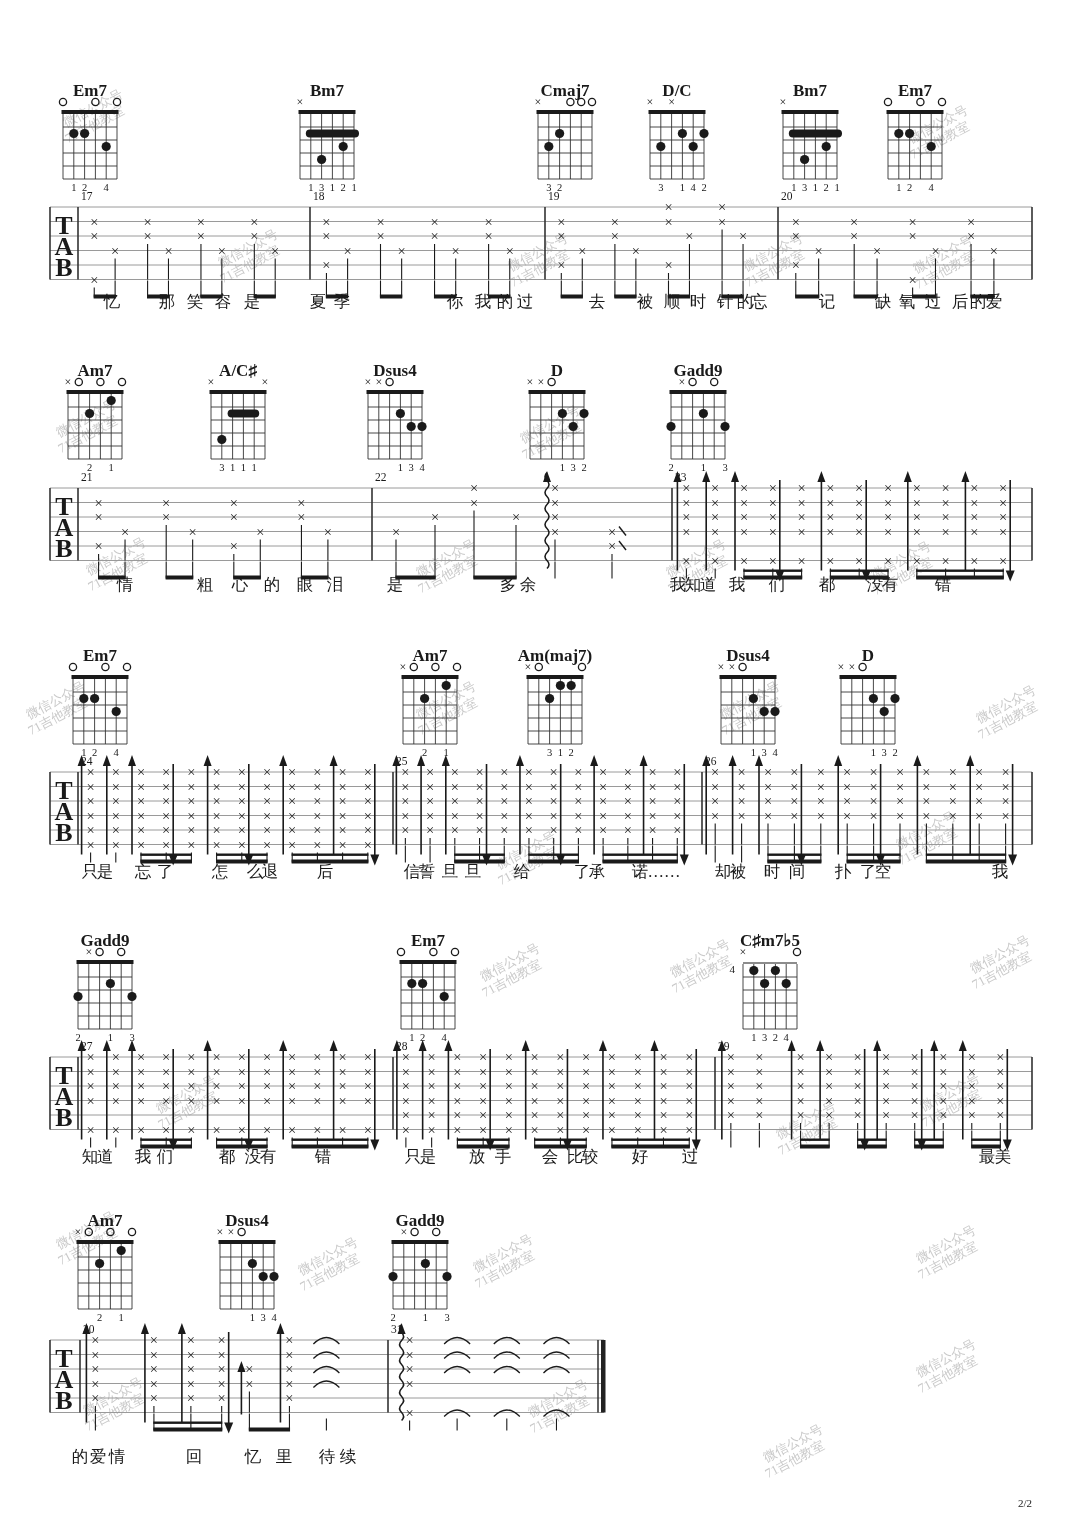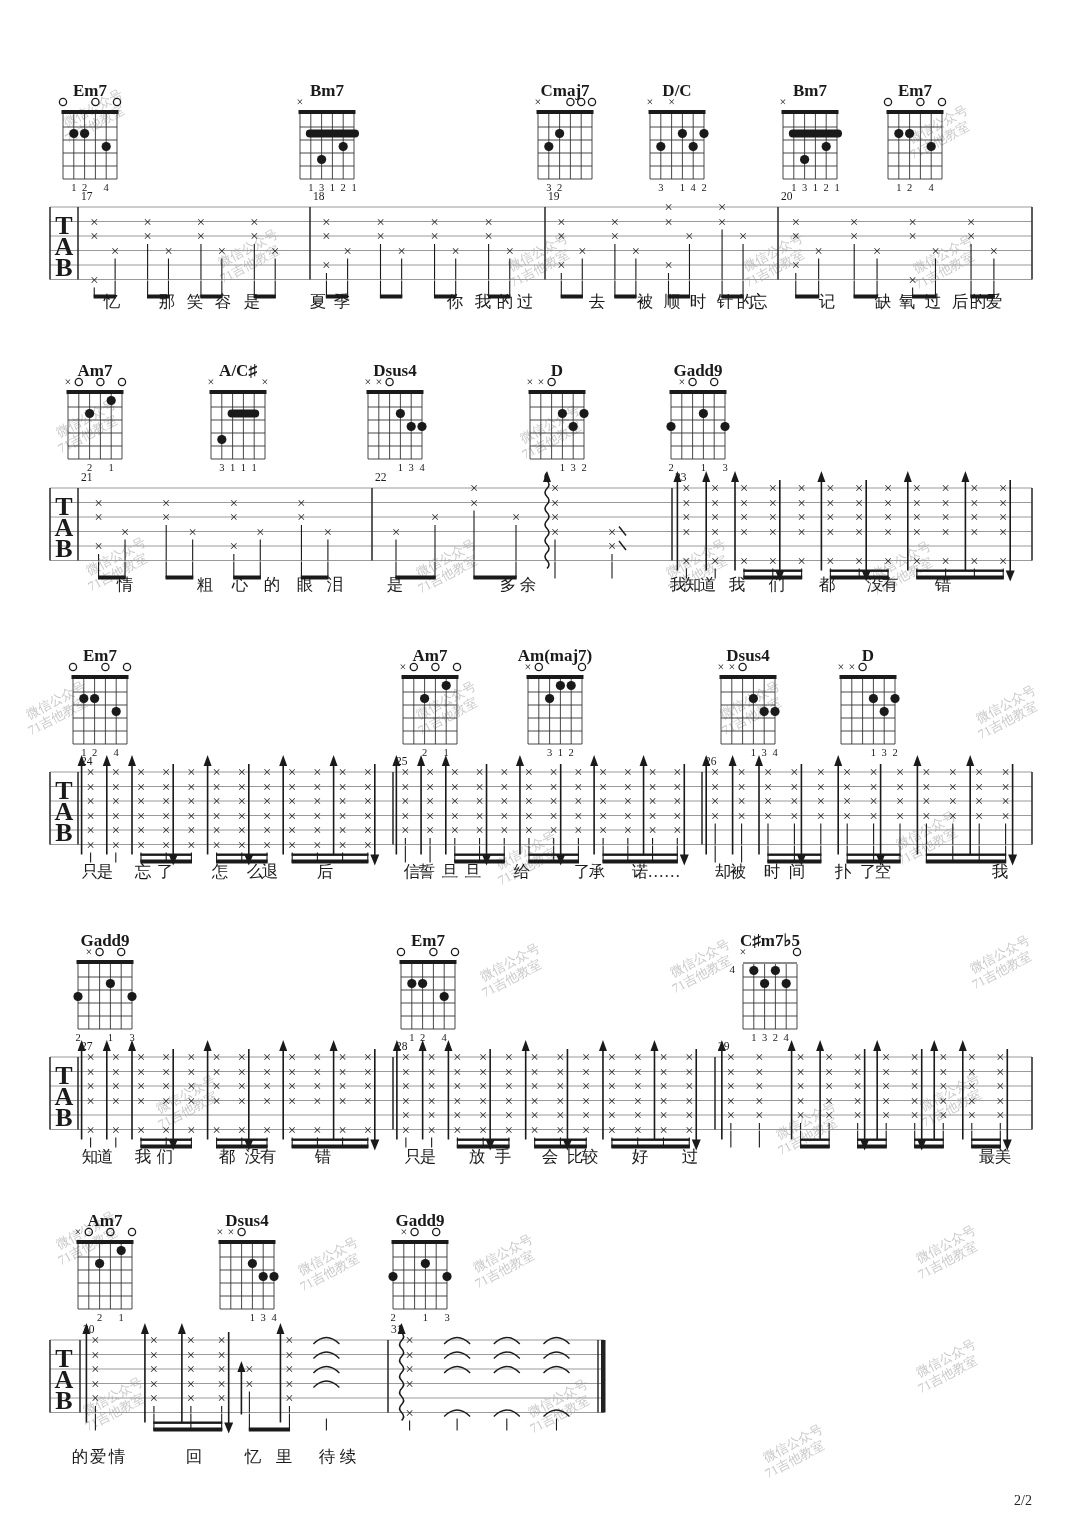--- a/index.html
+++ b/index.html
@@ -1,18 +1,18 @@
 <!DOCTYPE html>
 <html><head>
 <meta charset="utf-8">
 <style>
   html,body{margin:0;padding:0;background:#ffffff;}
   #sheet{position:relative;width:1080px;height:1527px;background:#fff;overflow:hidden;
          font-family:"Liberation Serif", serif;}
-  #page-num{position:absolute;right:48px;bottom:18px;font-size:14px;color:#222;
+  #page-num{position:absolute;right:48px;bottom:18px;font-size:11px;color:#222;
             font-family:"Liberation Serif", serif;}
   svg{position:absolute;left:0;top:0;}
   text{font-family:"Liberation Serif", serif;}
 </style>
 </head>
 <body>
 
 <div id="sheet">
   <svg id="score" width="1080" height="1527" viewBox="0 0 1080 1527">
       <g>

